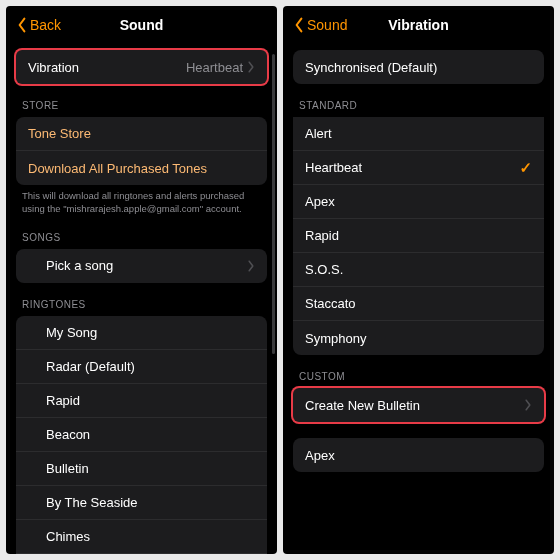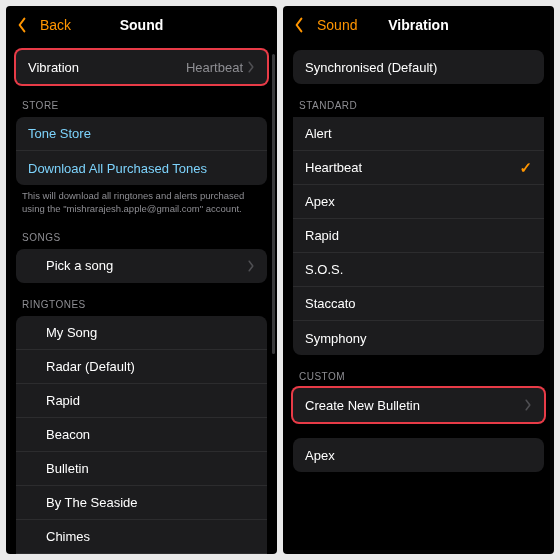--- a/index.html
+++ b/index.html
@@ -25,21 +25,21 @@
   .nav {
     height: 38px;
     display: flex; align-items: center;
     position: relative;
     padding: 0 10px;
   }
   .nav-back {
     display: flex; align-items: center;
     color: #ff9500;
     font-size: 14px;
-    gap: 12px;
+    gap: 2px;
   }
   .nav-back svg { width: 12px; height: 16px; }
   .nav-title {
     position: absolute; left: 0; right: 0;
     text-align: center;
     font-size: 14px; font-weight: 600;
     color: #fff;
     pointer-events: none;
   }
   .scroll {
@@ -68,21 +68,21 @@
     padding: 0 12px;
     font-size: 13px;
     position: relative;
   }
   .rounded-top { border-top-left-radius: 8px; border-top-right-radius: 8px; }
   .rounded-bottom { border-bottom-left-radius: 8px; border-bottom-right-radius: 8px; }
   .rounded { border-radius: 8px; }
   .sep { border-bottom: 1px solid #2c2c2e; }
   .cell .label { flex: 1; color: #fff; }
   .cell .value { color: #8e8e93; margin-right: 4px; }
-  .cell .link { color: #7dd3fc; }
+  .cell .link { color: #fdba74; }
   .chevron {
     width: 8px; height: 12px;
     opacity: 0.45;
   }
   .check {
     color: #ff9500; font-size: 15px; font-weight: 600;
   }
   .indent .label { padding-left: 18px; }
   .highlight-red {
     box-shadow: 0 0 0 2px #e83b47;

